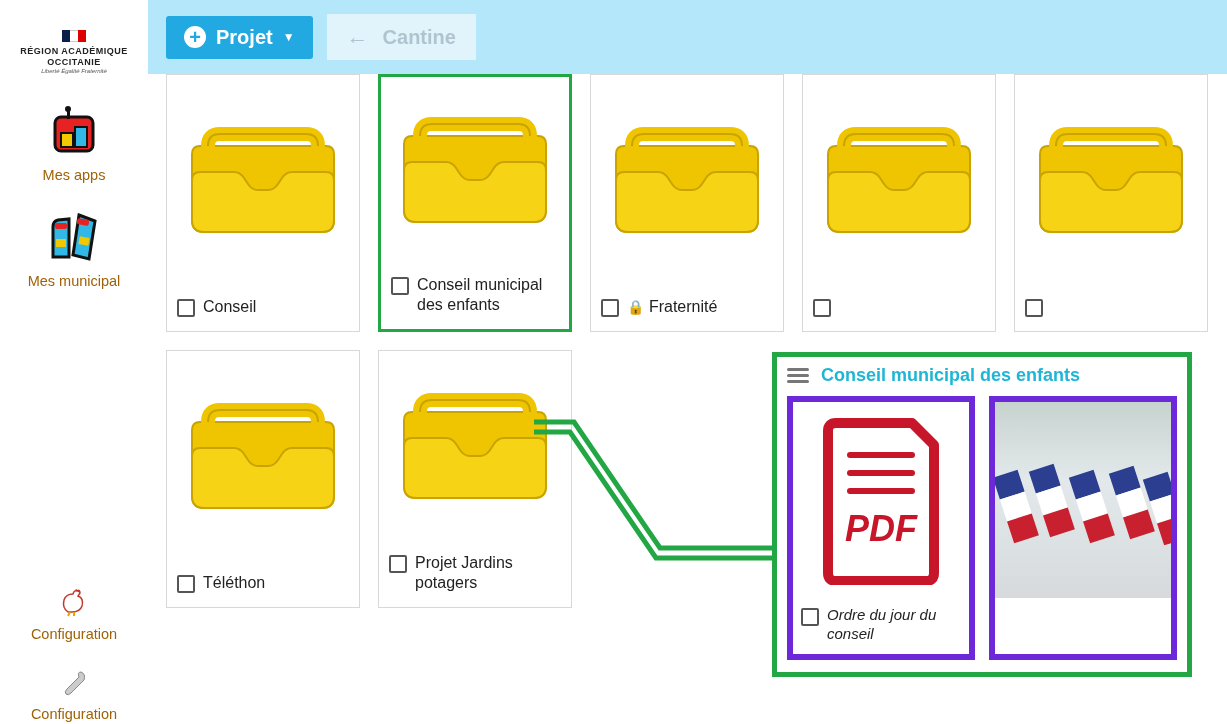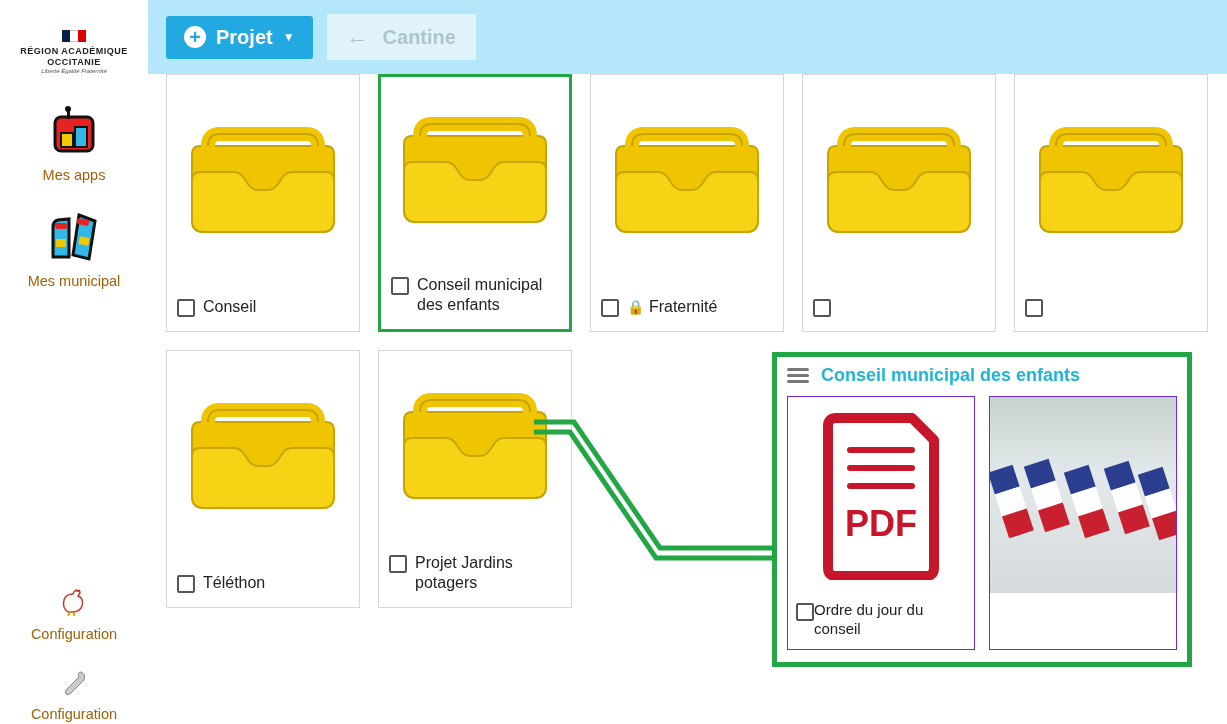--- a/index.html
+++ b/index.html
@@ -36,23 +36,23 @@
 .card-thumb { flex: 1; display: flex; align-items: center; justify-content: center; }
 .card-footer { display: flex; align-items: flex-start; gap: 8px; padding: 10px 10px 14px; }
 .chk { width: 18px; height: 18px; border: 2px solid #555; border-radius: 2px; flex-shrink: 0; background: #fff; margin-top: 2px;}
 .card-label { font-size: 16px; color: #222; line-height: 1.25; }
 .lock { font-size: 14px; }
 
 .popup { position: absolute; left: 772px; top: 352px; width: 420px; border: 5px solid #22a744; background: #fff; padding: 8px 10px 12px; }
 .popup-header { display: flex; align-items: center; gap: 12px; margin-bottom: 10px; }
 .popup-title { color: #1fb6d6; font-size: 18px; font-weight: bold; }
 .popup-grid { display: flex; gap: 14px; }
-.popup-card { width: 190px; border: 1px solid #6d28d9; display: flex; flex-direction: column; cursor: pointer; }
+.popup-card { width: 190px; border: 6px solid #6d28d9; display: flex; flex-direction: column; cursor: pointer; font-style: italic; }
 .popup-thumb { height: 196px; display: flex; align-items: center; justify-content: center; overflow: hidden; }
-.popup-footer { display: flex; align-items: flex-start; padding: 8px 8px 10px; }
+.popup-footer { display: flex; align-items: flex-start; gap: 8px; padding: 8px 8px 10px; }
 .popup-label { font-size: 15px; color: #222; line-height: 1.25; }
 
 .connector { position:absolute; pointer-events:none; }
 
 
 .photo { width: 100%; height: 100%; background: linear-gradient(180deg,#c7d3cf 0%, #e3e9eb 40%, #d6dadd 100%); position: relative; }
 .sash { position:absolute; width: 26px; height: 70px; transform: rotate(-18deg); }
 .s1{ left:8px; top:70px;} .s2{left:44px;top:64px;} .s3{left:84px;top:70px;} .s4{left:124px;top:66px;} .s5{left:158px;top:72px;}
 .sash span{display:block;width:100%;height:33%;} .sb{background:#2b3e8f;} .sw{background:#fff;} .sr{background:#c92030;}
 </style>

